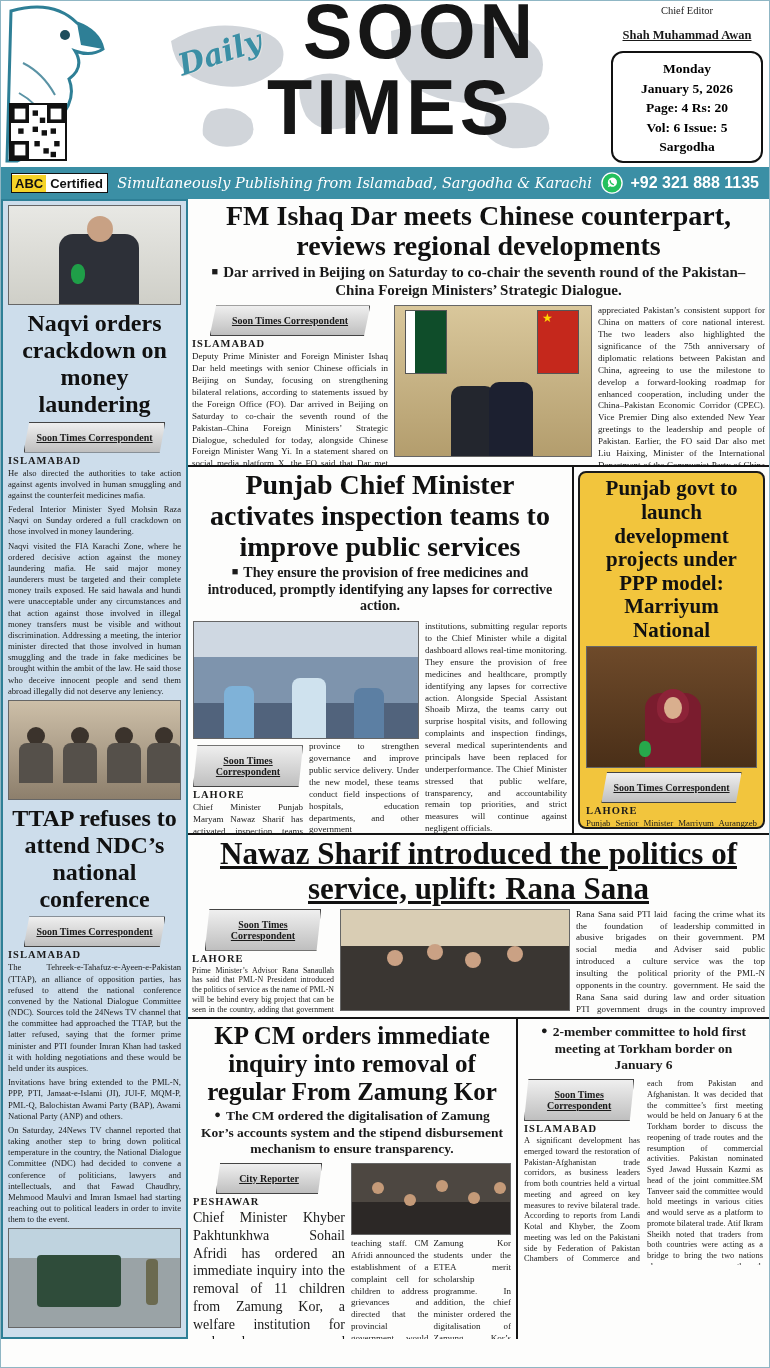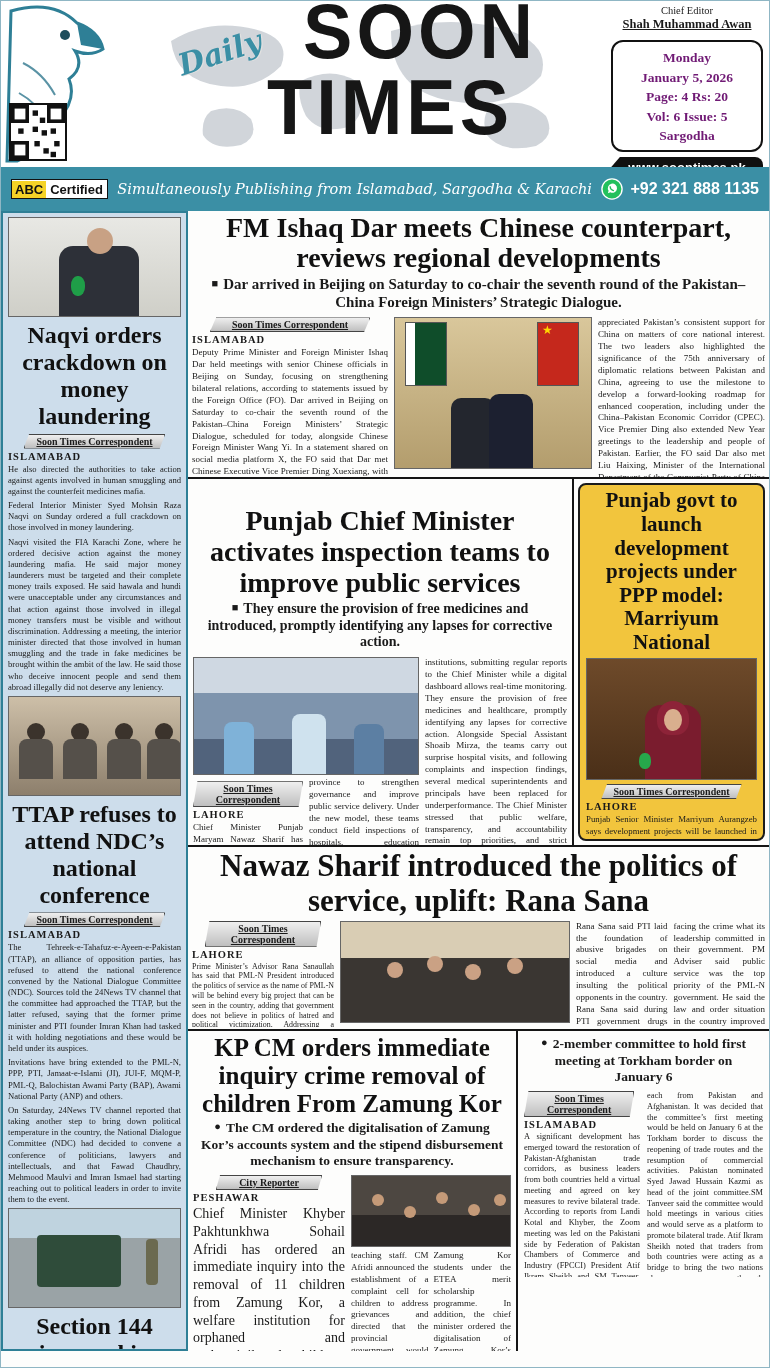--- a/index.html
+++ b/index.html
@@ -18,42 +18,42 @@
   .brand { position:absolute; left:170px; top:0; width:430px; height:166px; text-align:center; }
   .brand .daily { position:absolute; left:6px; top:34px; transform:rotate(-18deg);
                   font-style:italic; font-weight:bold; color:#3b8fa5; font-size:30px;
                   font-family:"DejaVu Serif", serif; text-shadow:1px 1px 0 #e0e0e0; }
   .brand .soon  { position:absolute; left:64px; top:-12px; width:370px; font-family:"Liberation Sans", sans-serif;
                   font-weight:900; font-size:74px; letter-spacing:4px; color:#161616; transform:scaleY(1.05); }
   .brand .times { position:absolute; left:34px; top:64px; width:370px; font-family:"Liberation Sans", sans-serif;
                   font-weight:900; font-size:74px; letter-spacing:4px; color:#161616; transform:scaleY(1.05); }
   .mast-right { position:absolute; right:6px; top:4px; width:152px; text-align:center; }
   .chief-label { font-size:10.5px; color:#222; }
-  .chief-name { font-size:12.5px; font-weight:bold; text-decoration:underline; margin-top:1px; }
+  .chief-name { font-size:12.5px; font-weight:bold; text-decoration:underline; margin-top:12px; }
   .date-box { margin-top:8px; border:2px solid #111; border-radius:12px; padding:6px 2px 4px; background:#fff; }
-  .date-box div { font-weight:bold; font-size:13.5px; line-height:1.45; color:#701a75; }
+  .date-box div { font-weight:bold; font-size:13.5px; line-height:1.45; color:#000000; }
   .site-pill { margin-top:5px; background:#101010; color:#fff; border-radius:8px; padding:3px 6px;
                font-family:"Liberation Sans", sans-serif; font-weight:bold; font-size:13px;
                clip-path:polygon(0 50%, 6% 0, 100% 0, 100% 100%, 6% 100%); }
   
-  .pub-bar { height:44px; background:#3b8fa5; display:flex; align-items:center; padding:0 10px; color:#fff; }
+  .pub-bar { height:32px; background:#3b8fa5; display:flex; align-items:center; padding:0 10px; color:#fff; }
   .abc-cert { display:flex; align-items:center; background:#fff; border:1px solid #111; height:20px; }
   .abc { background:#f5d327; color:#111; font-family:"Liberation Sans", sans-serif; font-weight:bold; font-size:13px; padding:1px 3px; }
   .cert { color:#111; font-family:"Liberation Sans", sans-serif; font-weight:bold; font-size:13px; padding:1px 4px; }
   .pub-center { flex:1; text-align:center; font-style:italic; font-family:"DejaVu Serif", serif; font-size:14.5px; }
   .phone-wrap { display:flex; align-items:center; gap:7px; font-family:"Liberation Sans", sans-serif; font-weight:bold; font-size:16px; }
   .wa-icon { width:22px; height:22px; }
   
   .content { display:flex; height:1140px; overflow:hidden; }
   .left-col { width:187px; border:2px solid #2e7f96; background:#cdddeb; padding:3px 5px; overflow:hidden; }
   .main-col { flex:1; overflow:hidden; background:#fdfdfc; }
   
   .hl { font-weight:bold; text-align:center; color:#111; font-family:"Liberation Serif", serif; }
   .byline { margin:4px auto 2px; width:82%; background:linear-gradient(#efefef,#bfbfbf); border:1px solid #444;
-            text-align:center; font-size:10px; font-weight:bold; padding:1px 0;
+            text-align:center; font-size:10px; font-weight:bold; padding:9px 0;
             clip-path:polygon(4% 0,100% 0,96% 100%,0 100%); }
   .byline span { text-decoration:underline; }
   .dateline { text-align:left; font-weight:bold; font-size:10.5px; letter-spacing:1px; margin-bottom:2px; }
   p.body { font-size:8.6px; line-height:1.3; text-align:justify; margin-bottom:3px; }
   .jtext { font-size:9px; line-height:1.32; text-align:justify; }
   .sub { text-align:center; font-weight:bold; font-size:15px; line-height:1.2; margin:2px 8px 6px; }
   .sub .mark { font-size:11px; vertical-align:2px; margin-right:5px; }
   .ph { border:1px solid #666; position:relative; overflow:hidden; }
   
   .lc-hl { font-size:24px; line-height:1.12; margin:5px 0 2px; }
@@ -76,21 +76,21 @@
   .dar-photo { width:198px; height:152px; background:linear-gradient(#d9c79b,#b39d6d); flex-shrink:0; }
   .flag-pk { position:absolute; left:10px; top:4px; width:42px; height:64px; background:linear-gradient(90deg,#fff 0 22%, #0f4d2a 22% 100%); border:1px solid #555; }
   .flag-cn { position:absolute; right:12px; top:4px; width:42px; height:64px; background:#c5281c; border:1px solid #555; }
   .flag-cn:after { content:"★"; color:#ffd800; font-size:12px; position:absolute; left:4px; top:0; }
   .dar-man1 { position:absolute; left:56px; bottom:0; width:44px; height:70px; background:#23262e; border-radius:10px 10px 0 0; }
   .dar-man2 { position:absolute; right:58px; bottom:0; width:44px; height:74px; background:#1c2030; border-radius:10px 10px 0 0; }
   .dar-c3 { flex:1; }
   
   .mid-band { display:flex; border-top:2px solid #151515; height:368px; overflow:hidden; }
   .sec-punjab { width:386px; padding:3px 5px 0; border-right:2px solid #151515; }
-  .sec-punjab .hl { font-size:28px; line-height:1.1;margin-top:24px; }
+  .sec-punjab .hl { font-size:28px; line-height:1.1; }
   .sec-punjab .sub { font-size:14px; }
   .punjab-grid { display:flex; gap:6px; height:232px; overflow:hidden; }
   .pg-left { width:226px; }
   .maryam-photo { height:118px; background:linear-gradient(#cfd8e2 0 30%, #7e94ad 30% 70%, #51637c 70% 100%); }
   .maryam-photo .f1 { position:absolute; left:30px; bottom:0; width:30px; height:52px; background:#7fb2d8; border-radius:8px 8px 0 0; }
   .maryam-photo .f2 { position:absolute; left:98px; bottom:0; width:34px; height:60px; background:#cfe2ee; border-radius:8px 8px 0 0; }
   .maryam-photo .f3 { position:absolute; right:34px; bottom:0; width:30px; height:50px; background:#5c7fa3; border-radius:8px 8px 0 0; }
   .pg-cols { display:flex; gap:6px; margin-top:2px; }
   .pg-c { width:110px; }
   .pg-right { flex:1; }
@@ -98,21 +98,21 @@
   .ppp-box { background:#f2c53d; border:2px solid #1b1b1b; border-radius:8px; height:100%; padding:4px 6px; overflow:hidden; }
   .ppp-box .hl { font-size:21px; line-height:1.12; }
   .marriyum-photo { height:122px; margin:4px 0 2px; background:linear-gradient(#6e4a2a,#4a2f18); }
   .marriyum-photo .fig { position:absolute; left:58px; bottom:0; width:56px; height:74px; background:#7a1c2e; border-radius:16px 16px 0 0; }
   .marriyum-photo .scarf { position:absolute; left:70px; bottom:44px; width:32px; height:34px; background:#8d2338; border-radius:50% 50% 40% 40%; }
   .marriyum-photo .face { position:absolute; left:77px; bottom:48px; width:18px; height:22px; background:#d9af8e; border-radius:50%; }
   .marriyum-photo .mic { position:absolute; left:52px; bottom:10px; width:12px; height:16px; background:#27a84b; border-radius:45%; }
   .ppp-box p.body { font-size:8.8px; }
   
   .sec-nawaz { border-top:2px solid #151515; padding:2px 4px 0; height:184px; overflow:hidden; }
-  .sec-nawaz .hl { font-size:31px; line-height:1.1; }
+  .sec-nawaz .hl { font-size:31px; line-height:1.1;text-decoration:underline; }
   .nawaz-row { display:flex; gap:6px; margin-top:3px; height:106px; overflow:hidden; }
   .nz-c1 { width:142px; }
   .nz-c1 .jtext, .nz-c3 .jtext, .nz-c4 .jtext { font-size:7.9px; line-height:1.24; }
   .nawaz-photo { width:230px; height:102px; flex-shrink:0; background:linear-gradient(#d9cdb4 0 36%, #3a3632 36% 100%); }
   .nawaz-photo .hd { position:absolute; width:16px; height:16px; background:#caa184; border-radius:50%; top:40px; }
   .nz-c3,.nz-c4 { flex:1; }
   
   .bottom-band { display:flex; border-top:2px solid #151515; height:326px; overflow:hidden; }
   .sec-kp { width:330px; border-right:2px solid #151515; padding:3px 5px 0; }
   .sec-kp .hl { font-size:25px; line-height:1.12; }
@@ -331,21 +331,21 @@
             <div class="hd" style="left:124px;top:42px"></div>
               <div class="hd" style="left:166px;top:36px"></div>
           </div>
           <div class="nz-c3 jtext">Rana Sana said PTI laid the foundation of abusive brigades on social media and introduced a culture insulting the political opponents in the country. Rana Sana said during PTI government drugs case was made against him and the punishment of the crime was death penalty. He said PTI was</div>
           <div class="nz-c4 jtext">facing the crime what its leadership committed in their government. PM Adviser said public service was the top priority of the PML-N government. He said the law and order situation in the country improved during the PML-N’s rule. He said that the state should not be lenient towards criminals.</div>
         </div>
       </section>
 
       <div class="bottom-band">
         <section class="sec-kp">
-          <h1 class="hl">KP CM orders immediate inquiry crime removal of children From Zamung Kor</h1>
+          <h1 class="hl">KP CM orders immediate inquiry into removal of regular From Zamung Kor</h1>
           <div class="sub">
             <span class="mark">●</span><span>The CM ordered the digitalisation of Zamung Kor’s accounts system and the stipend disbursement mechanism to ensure transparency.</span>
           </div>
           <div class="kp-grid">
             <div class="kp-c1">
               <div class="byline" style="width:70%;margin-top:0"><span>City Reporter</span></div>
               <div class="dateline">PESHAWAR</div>
               <div class="jtext">Chief Minister Khyber Pakhtunkhwa Sohail Afridi has ordered an immediate inquiry into the removal of 11 children from Zamung Kor, a welfare institution for orphaned and underprivileged children. According to a statement, the chief minister also directed an investigation into the distribution of hygiene kits among children residing at Zamung Kor. He ordered the installation of surveillance cameras in classrooms of the Zamung Kor Model Institute and instructed authorities to ensure the immediate provision of required</div>
             </div>
             <div class="kp-right">

